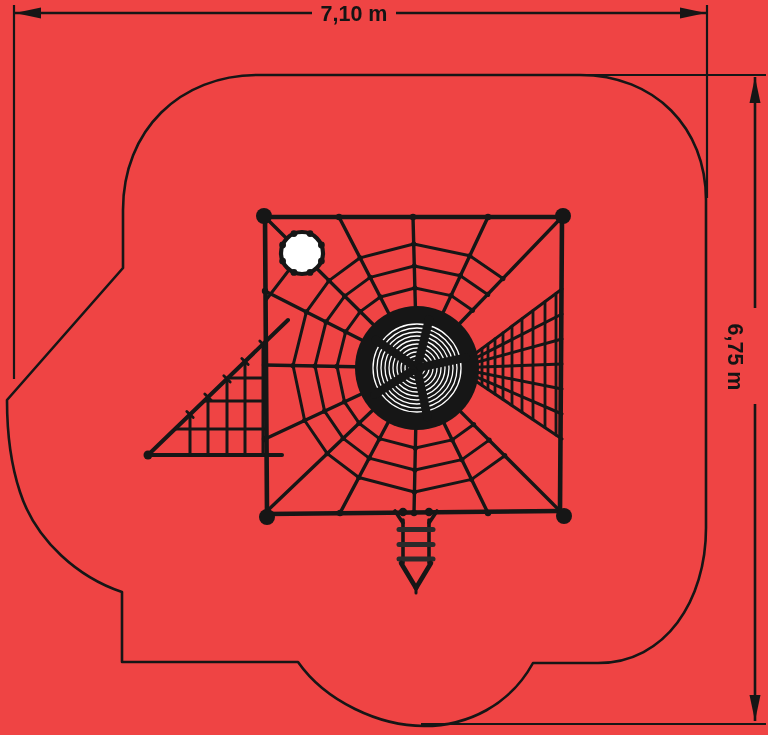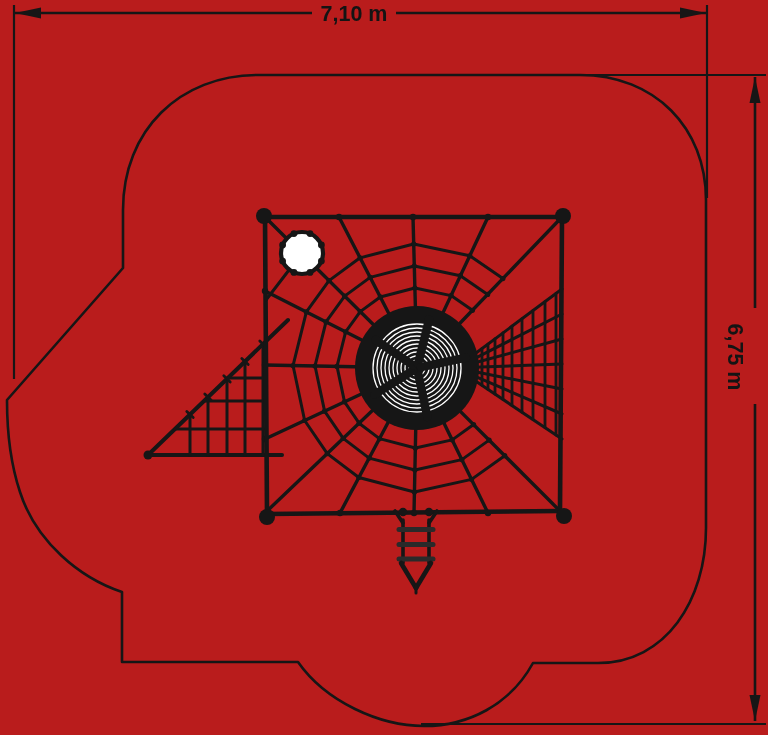--- a/index.html
+++ b/index.html
@@ -1,19 +1,19 @@
 <!DOCTYPE html>
 <html><head>
 <meta charset="utf-8">
 <style>
   html,body{margin:0;padding:0;background:#fff;}
   .canvas{
     position:relative;
     width:768px;height:735px;
-    background:#b91c1c;
+    background:#ef4444;
     font-family:"Liberation Sans", sans-serif;
     overflow:hidden;
   }
   svg{display:block;}
   text{
     font-family:"Liberation Sans", sans-serif;
     font-weight:bold;
     fill:#141414;
   }
 </style>

